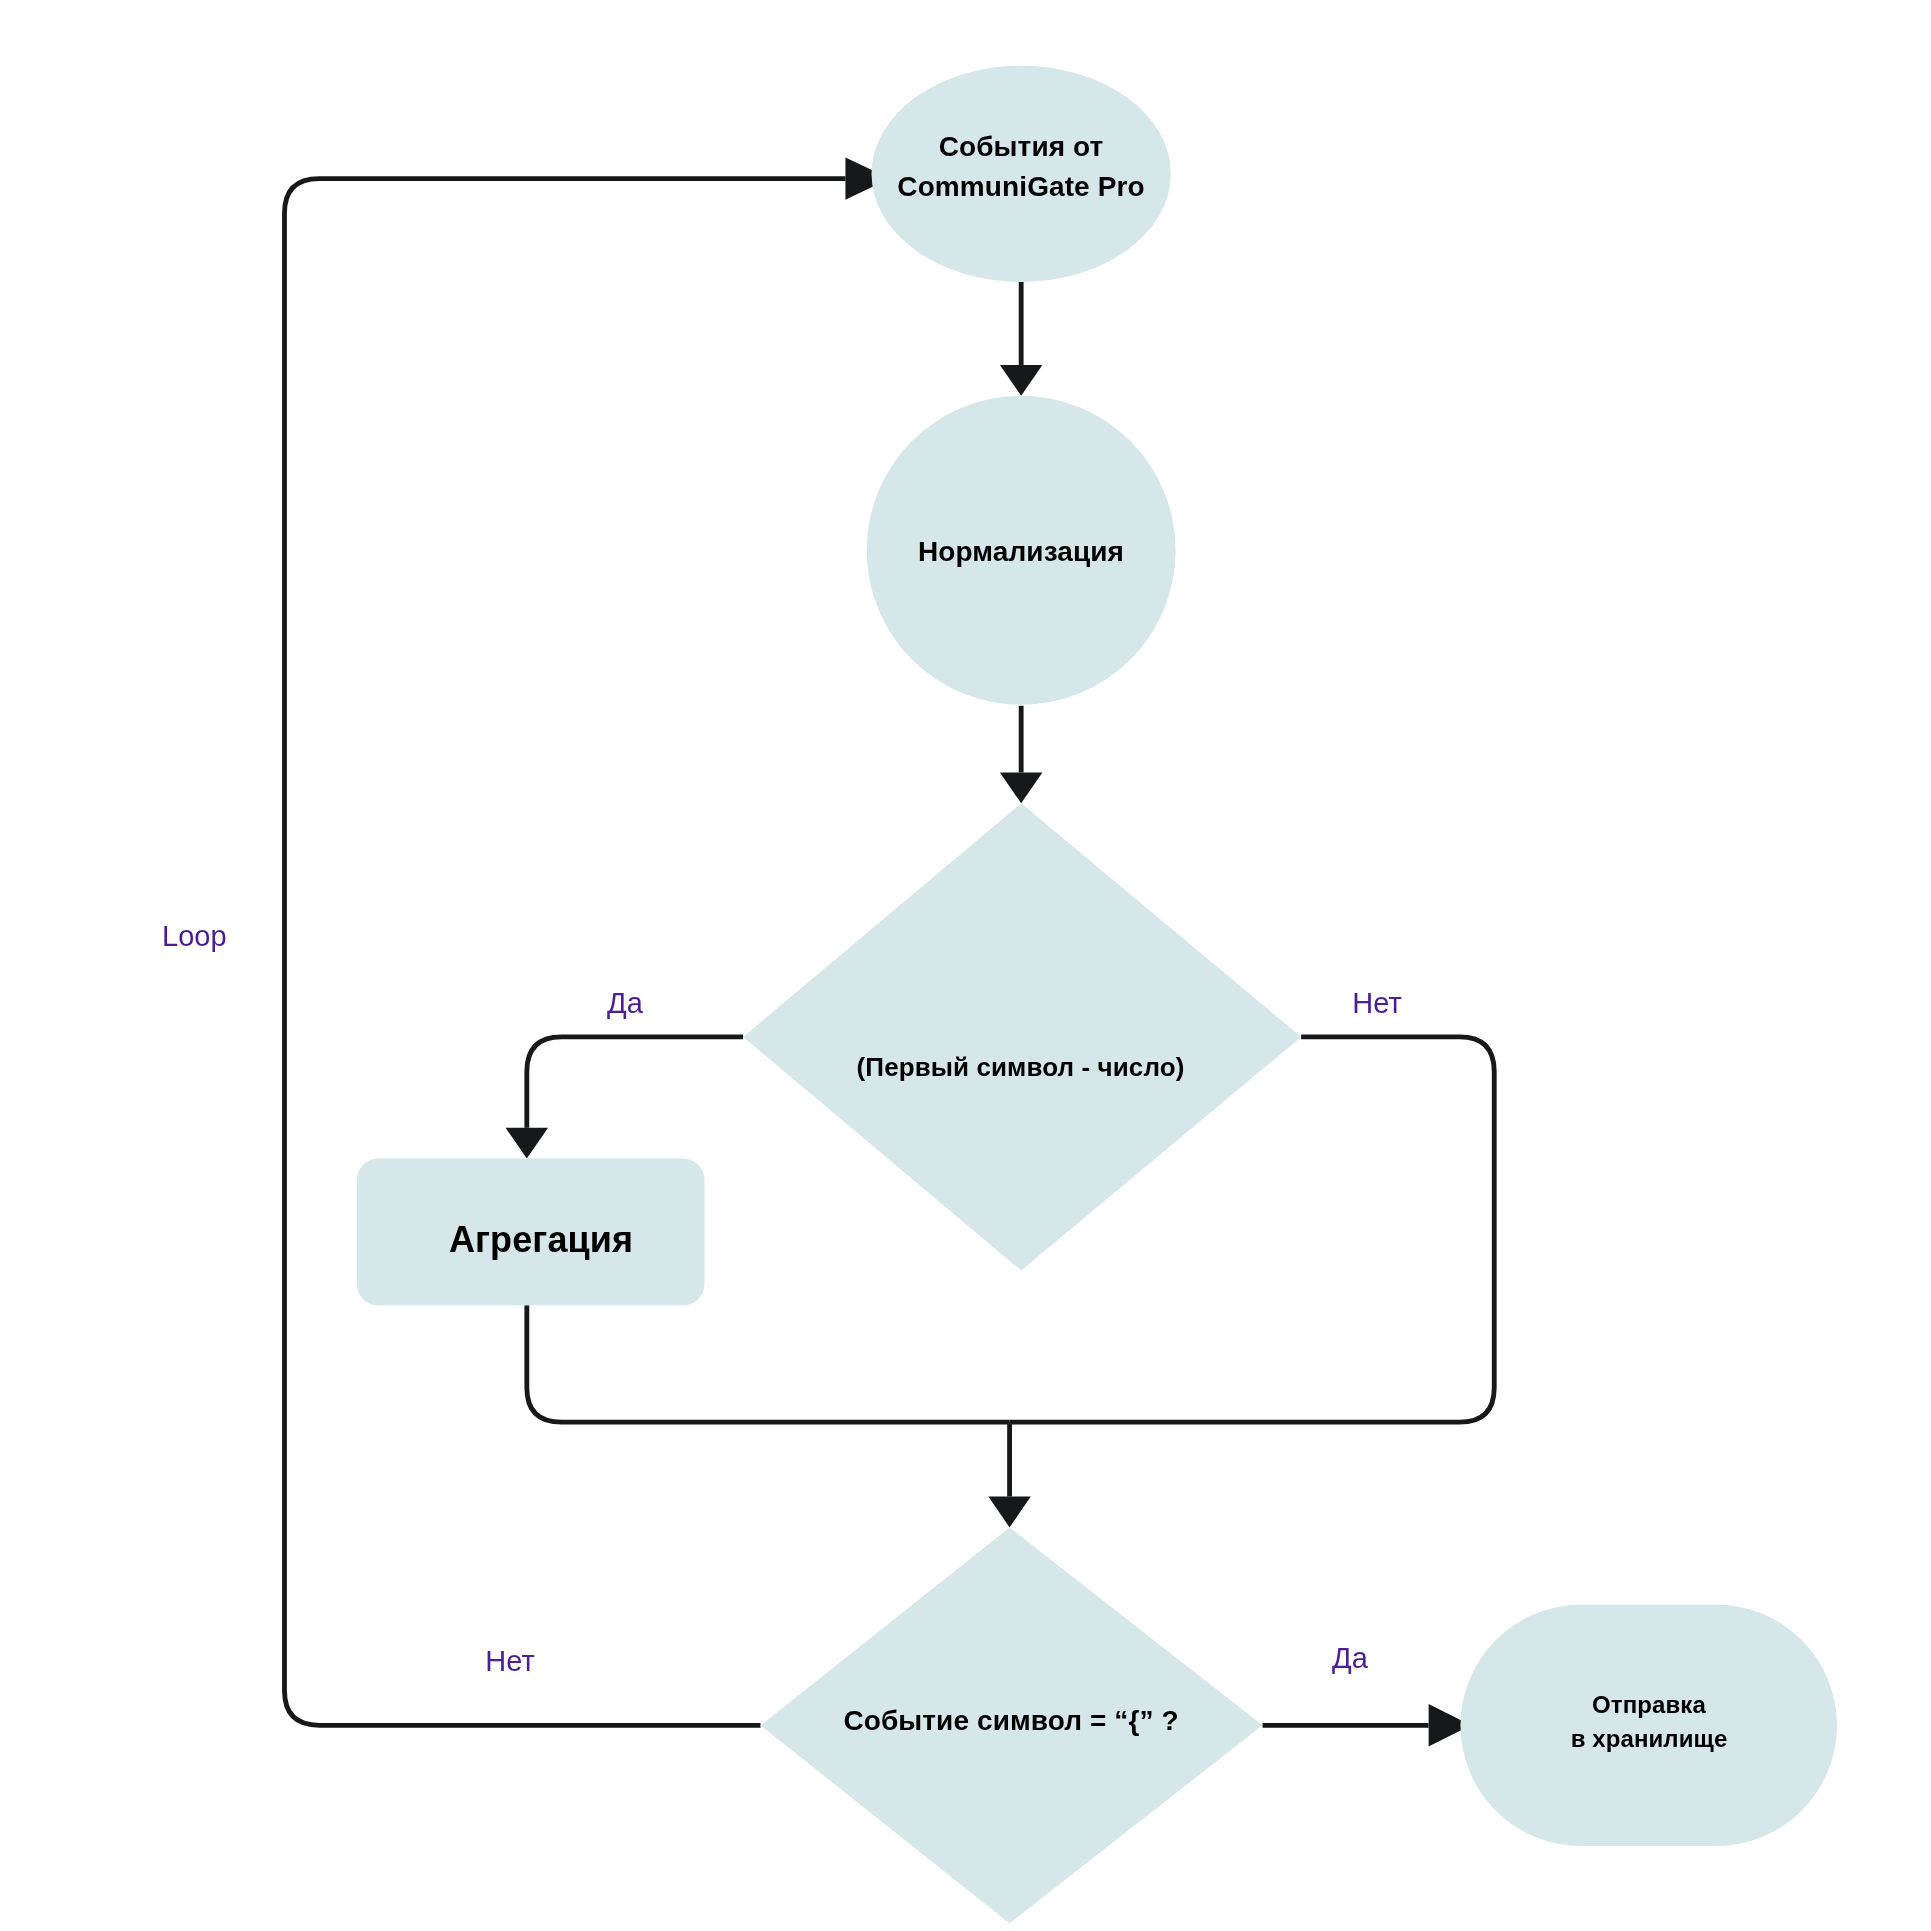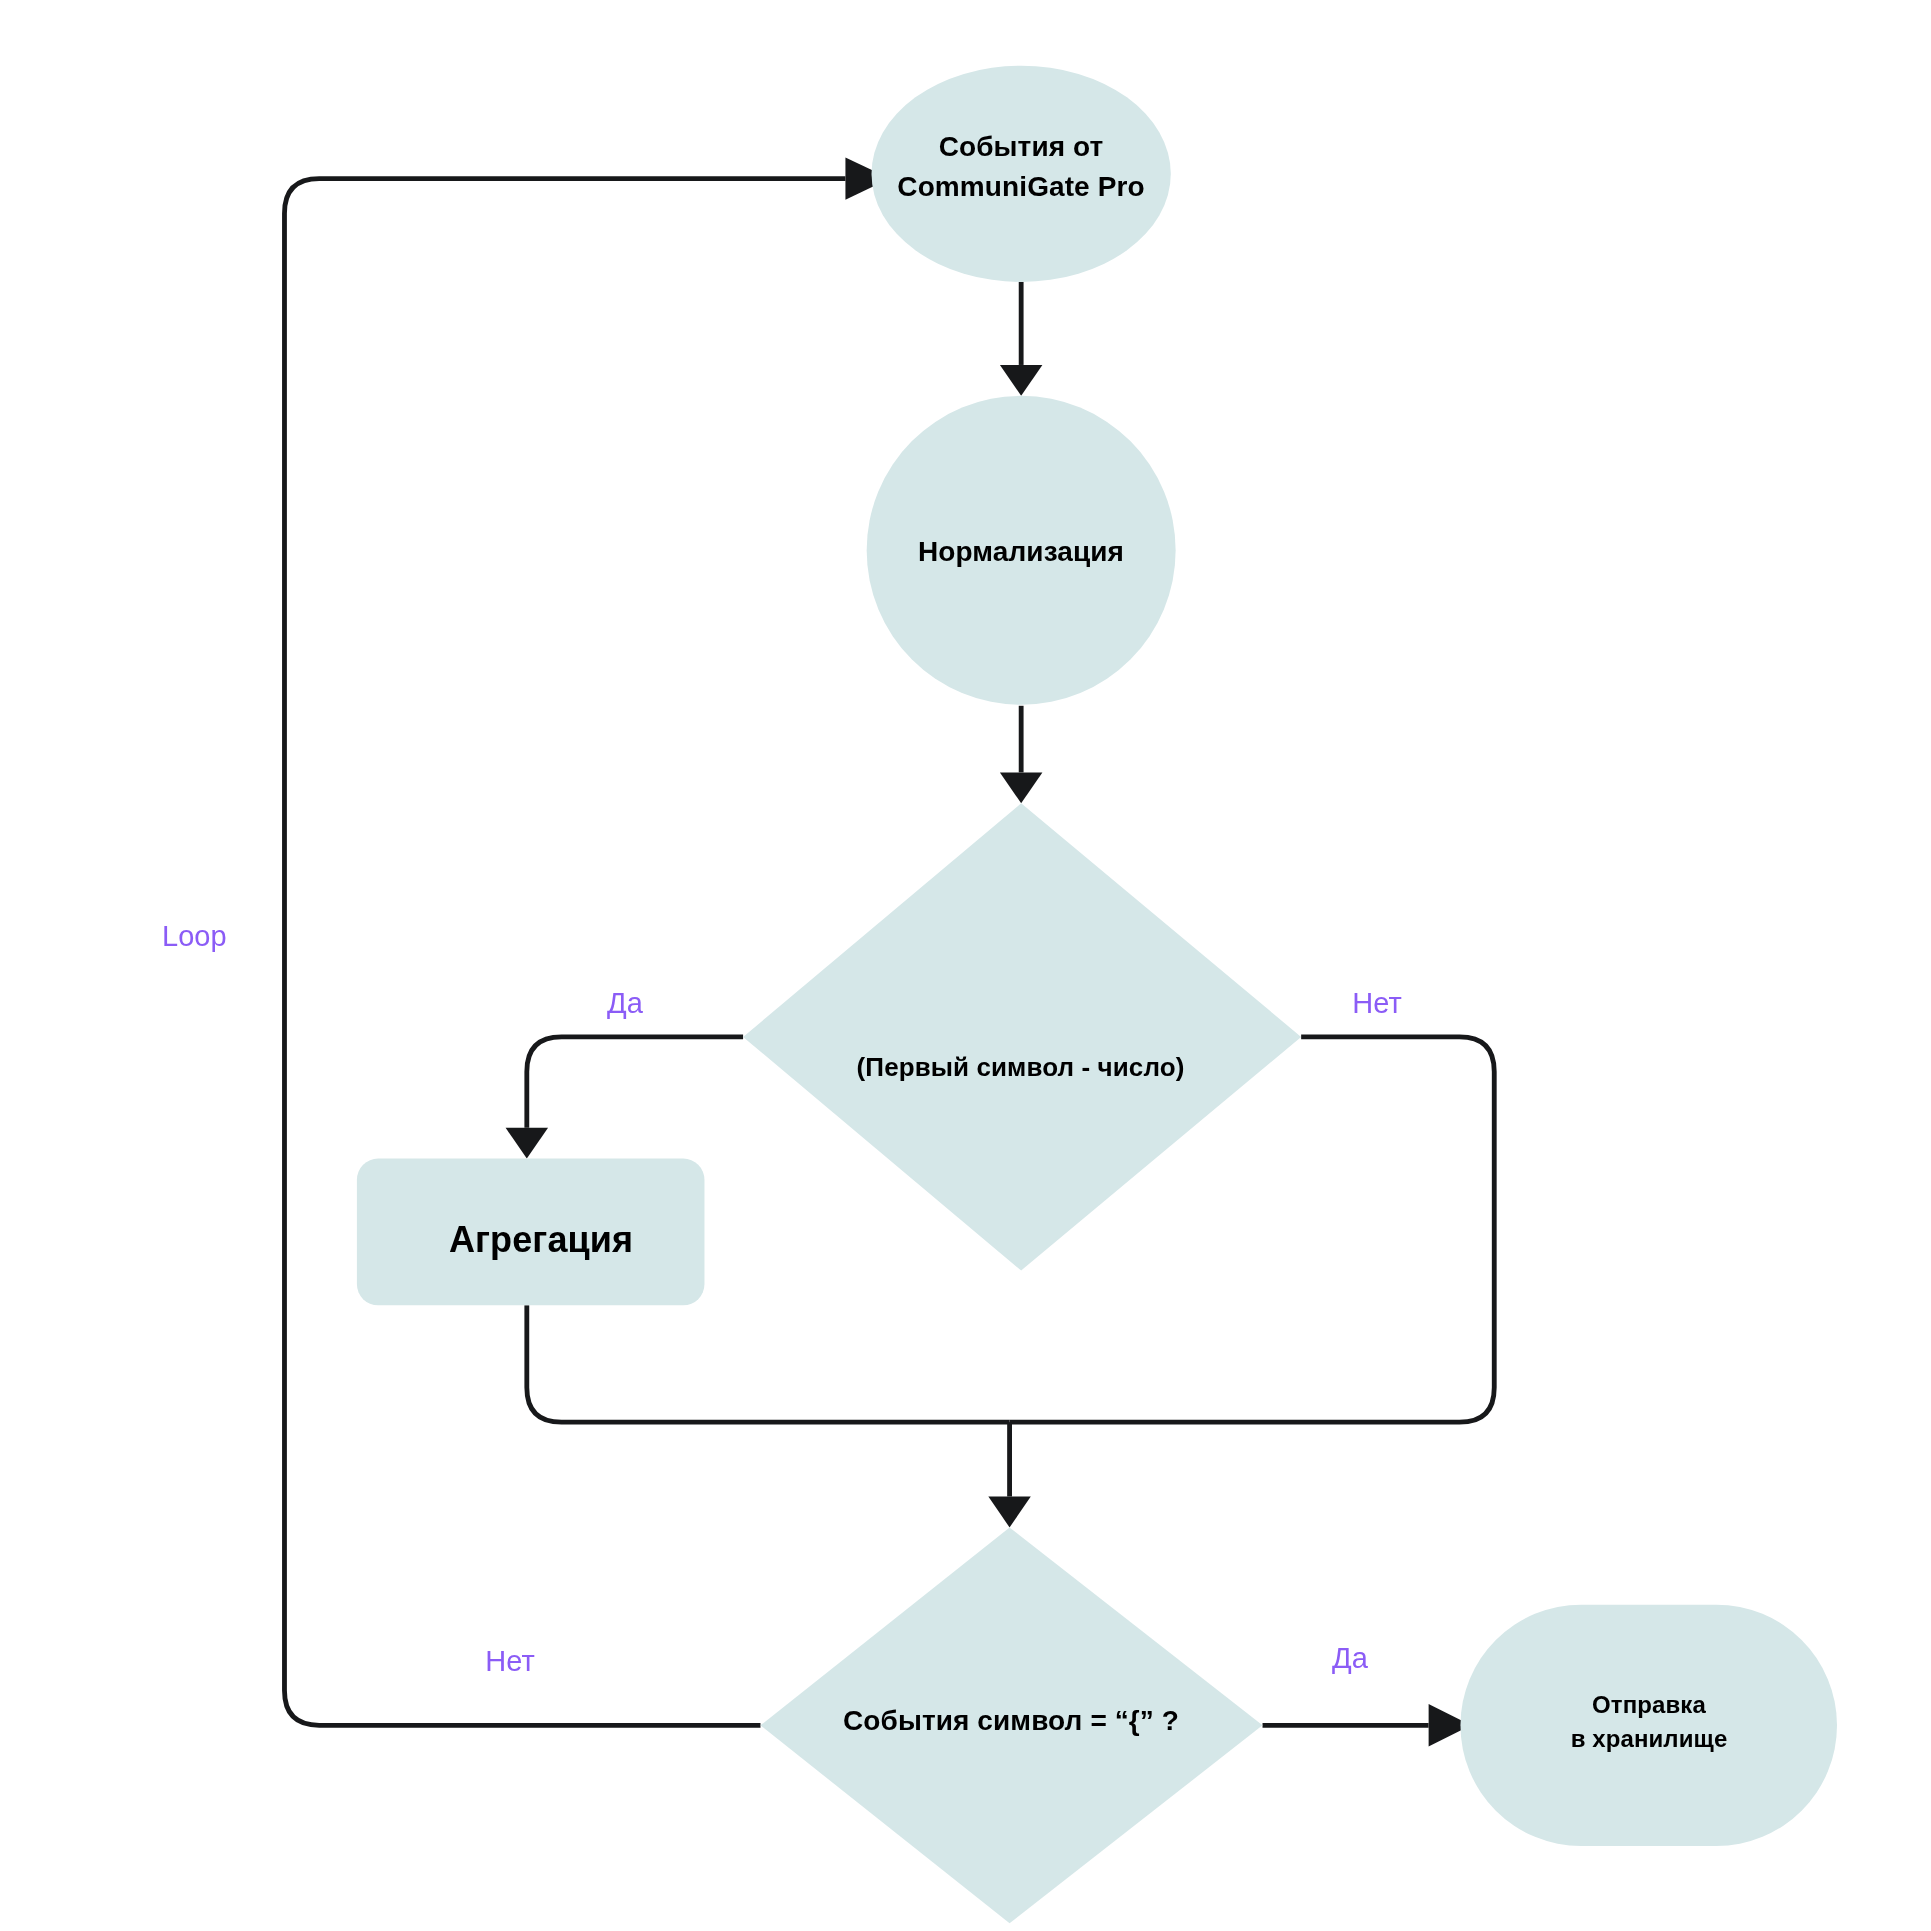--- a/index.html
+++ b/index.html
@@ -44,21 +44,21 @@
     color: #000000;
     font-weight: bold;
     line-height: 1.42;
     letter-spacing: 0.1px;
     white-space: pre-line;
     pointer-events: none;
   }
   .edge-label {
     position: absolute;
     text-align: center;
-    color: #8b5cf6;
+    color: #4c1d95;
     font-weight: 400;
     line-height: 1.2;
     white-space: nowrap;
     pointer-events: none;
   }
 
   
   #label-source   { left: 801px;  top: 127px;  width: 348px; font-size: 28px; }
   #label-normalize{ left: 801px;  top: 532px;  width: 348px; font-size: 28px; }
   #label-decision1-main { left: 734px; top: 961px; width: 483px; font-size: 28px; }
@@ -136,21 +136,21 @@
   <div class="node-label" id="label-source">События от
 CommuniGate Pro</div>
 
   <div class="node-label" id="label-normalize">Нормализация</div>
 
 
   <div class="node-label" id="label-decision1-sub">(Первый символ - число)</div>
 
   <div class="node-label" id="label-aggregate">Агрегация</div>
 
-  <div class="node-label" id="label-decision2">События символ  = “{” ?</div>
+  <div class="node-label" id="label-decision2">Событие символ  = “{” ?</div>
 
   <div class="node-label" id="label-storage">Отправка
 в хранилище</div>
 
   <div class="edge-label" id="elabel-loop">Loop</div>
 
   <div class="edge-label" id="elabel-yes-agg">Да</div>
 
   <div class="edge-label" id="elabel-no-skip">Нет</div>
 

